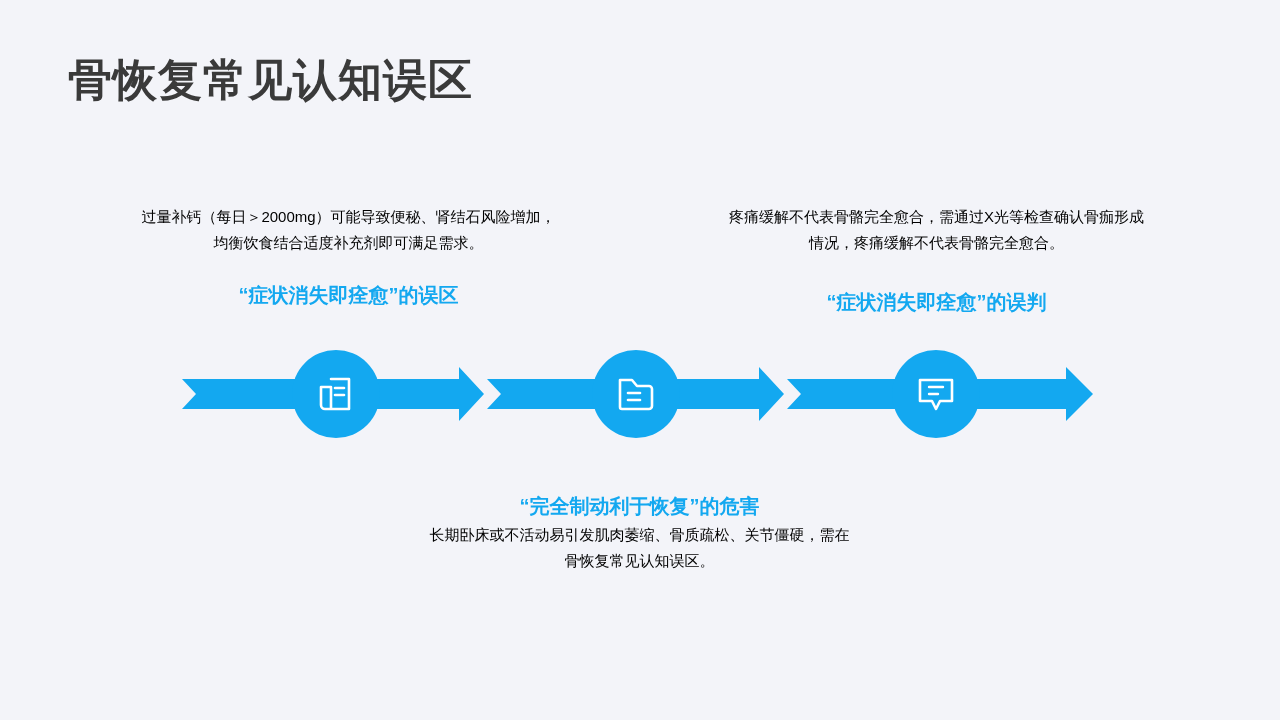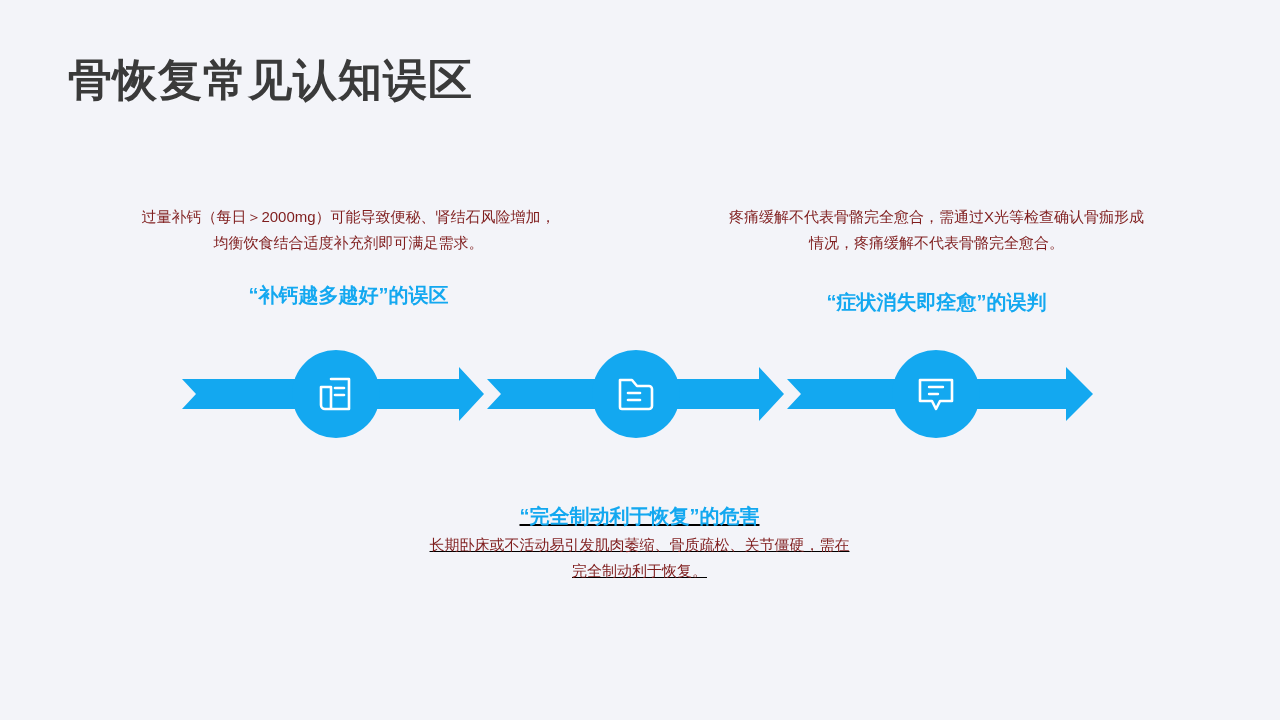--- a/index.html
+++ b/index.html
@@ -35,21 +35,21 @@
   }
 
   
   .text-block {
     position: absolute;
     text-align: center;
   }
   .block-desc {
     font-size: 15px;
     line-height: 1.75;
-    color: #7f1d1d;
+    color: #000000;
   }
   .block-heading {
     font-size: 20px;
     font-weight: bold;
     color: #13a8f0;
     line-height: 1.6;
     white-space: nowrap;
   }
 
   
@@ -65,23 +65,22 @@
     left: 664px;
     top: 204px;
     width: 545px;
     text-align: center;
   }
   #block-2 .block-heading { margin-top: 29px; }
 
   
   #block-3 {
     left: 367px;
-    top: 500px;
+    top: 490px;
     width: 545px;
-    text-decoration: underline;
   }
   #block-3 .block-desc { }
 
   
   .arrow-chain {
     position: absolute;
     left: 0;
     top: 345px;
     width: 1280px;
     height: 100px;
@@ -111,36 +110,36 @@
 
 <div class="slide">
 
   <div class="slide-title">骨恢复常见认知误区</div>
 
   <div class="text-block" id="block-1">
     <div class="block-desc">
       <span>过量补钙（每日＞2000mg）可能导致便秘、肾结石风险增加，</span><br>
       <span>均衡饮食结合适度补充剂即可满足需求。</span>
     </div>
-    <div class="block-heading">“补钙越多越好”的误区</div>
+    <div class="block-heading">“症状消失即痊愈”的误区</div>
   </div>
 
   <div class="text-block" id="block-2">
     <div class="block-desc">
       <span>疼痛缓解不代表骨骼完全愈合，需通过X光等检查确认骨痂形成</span><br>
       <span>情况，疼痛缓解不代表骨骼完全愈合。</span>
     </div>
     <div class="block-heading">“症状消失即痊愈”的误判</div>
   </div>
 
   <div class="text-block" id="block-3">
     <div class="block-heading">“完全制动利于恢复”的危害</div>
     <div class="block-desc">
       <span>长期卧床或不活动易引发肌肉萎缩、骨质疏松、关节僵硬，需在</span><br>
-      <span>完全制动利于恢复。</span>
+      <span>骨恢复常见认知误区。</span>
     </div>
   </div>
 
   <div class="arrow-chain">
     <svg width="1280" height="100" viewBox="0 0 1280 100" xmlns="http://www.w3.org/2000/svg">
 
       <g>
 
         <path class="arrow-bar" fill="#13a8f0" d="M 182 34 L 196 49 L 182 64 L 312 64 L 312 34 Z"></path>
 

